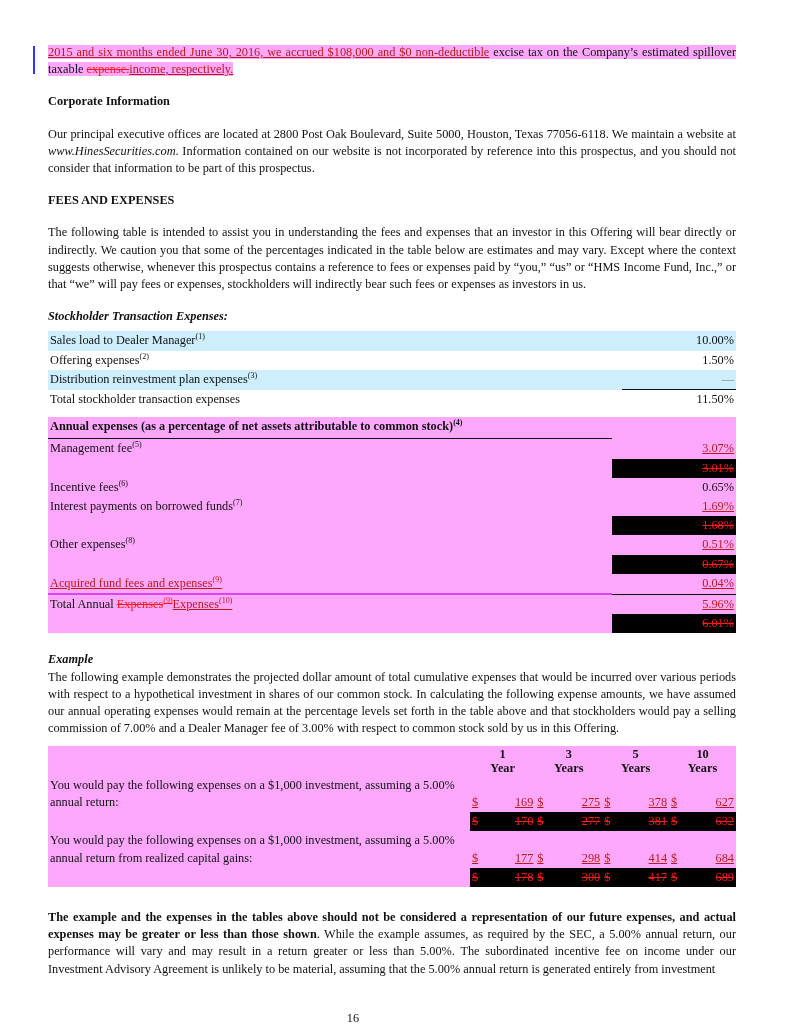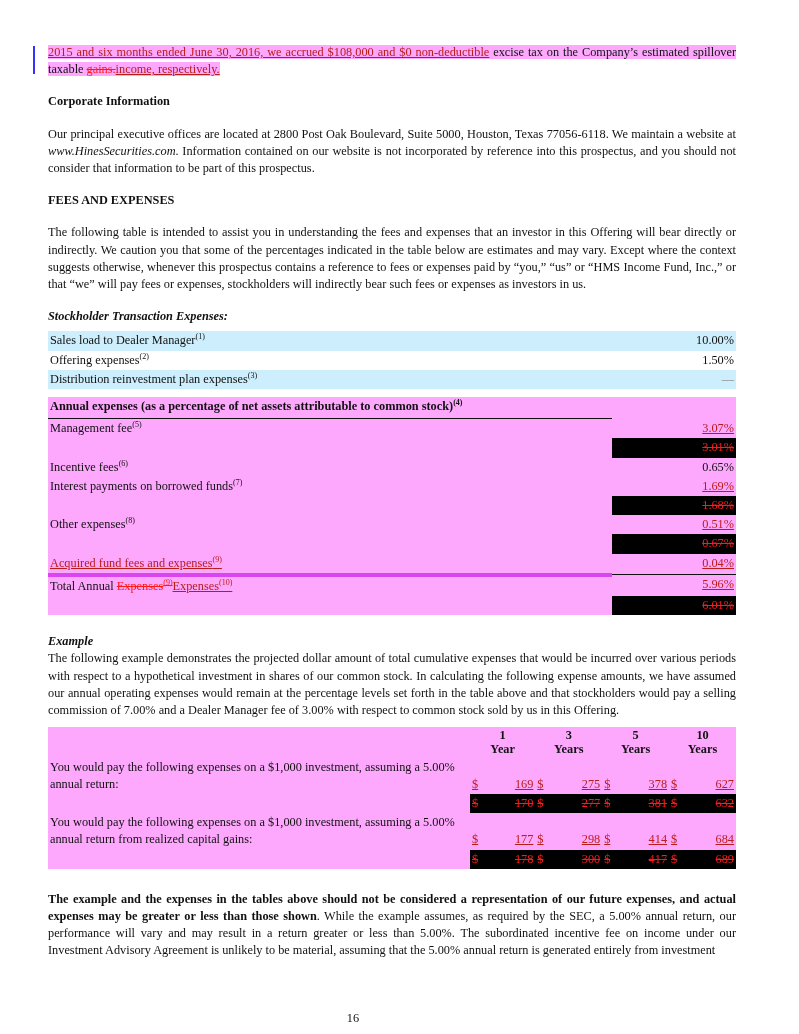--- a/index.html
+++ b/index.html
@@ -20,33 +20,33 @@
   table { border-collapse: collapse; width: 688px; }
   td { padding: 1px 2px; vertical-align: top; font-size: 12.3px; }
   .num { text-align: right; white-space: nowrap; }
   .blue-row td { background: #cdeefc; margin-top: 28px; }
   .white-row td { background: #ffffff; }
   .pink td { background: #fda8fd; }
   .pink td.del-cell { background: #000000; }
   .hdr { font-weight: bold; border-bottom: 1.5px solid #111; }
   .thead-cell { padding-bottom: 3px; }
   .totline { border-top: 1.5px solid #111; }
-  .blueline td { border-top: 4px solid #d946ef; }
+  .blueline td { border-top: 2px solid #d946ef; }
   .yr { text-align: center; font-weight: bold; line-height: 1.15; }
   .dol { text-align: left; }
   .pagenum { position: absolute; left: 0; top: 1010px; width: 706px; text-align: center; font-size: 12.3px; }
 </style>
 </head>
 <body>
 
 <div class="changebar"></div>
 
 <div class="page">
 
-  <p><span class="hl"><span class="ins">2015 and six months ended June 30, 2016, we accrued $108,000 and $0 non-deductible</span><span> excise tax on the Company’s estimated spillover taxable </span><span class="del">gains.</span><span class="ins">income, respectively.</span></span></p>
+  <p><span class="hl"><span class="ins">2015 and six months ended June 30, 2016, we accrued $108,000 and $0 non-deductible</span><span> excise tax on the Company’s estimated spillover taxable </span><span class="del">expense.</span><span class="ins">income, respectively.</span></span></p>
 
   <p class="heading mt18">Corporate Information</p>
   <p class="mt18"><span>Our principal executive offices are located at 2800 Post Oak Boulevard, Suite 5000, Houston, Texas 77056-6118. We maintain a website at </span><i>www.HinesSecurities.com</i><span>. Information contained on our website is not incorporated by reference into this prospectus, and you should not consider that information to be part of this prospectus.</span></p>
 
   <p class="center mt18">FEES AND EXPENSES</p>
   <p class="mt18">The following table is intended to assist you in understanding the fees and expenses that an investor in this Offering will bear directly or indirectly. We caution you that some of the percentages indicated in the table below are estimates and may vary. Except where the context suggests otherwise, whenever this prospectus contains a reference to fees or expenses paid by “you,” “us” or “HMS Income Fund, Inc.,” or that “we” will pay fees or expenses, stockholders will indirectly bear such fees or expenses as investors in us.</p>
   <p class="ital-b mt18">Stockholder Transaction Expenses:</p>
 
   <table style="margin-top:6px">
     <tbody>
@@ -54,20 +54,24 @@
       <td><span>Sales load to Dealer Manager</span><sup>(1)</sup></td>
       <td class="num">10.00%</td>
     </tr>
     <tr class="white-row">
       <td><span>Offering expenses</span><sup>(2)</sup></td>
       <td class="num">1.50%</td>
     </tr>
     <tr class="blue-row">
       <td><span>Distribution reinvestment plan expenses</span><sup>(3)</sup></td>
       <td class="num" style="color:#888">—</td>
+    </tr>
+    <tr class="white-row">
+      <td>Total stockholder transaction expenses</td>
+      <td class="num totline">11.50%</td>
     </tr>
   </tbody>
     </table>
 
   <table style="margin-top:8px">
     <tbody>
         <tr class="pink">
       <td class="hdr thead-cell" style="width:560px"><span>Annual expenses (as a percentage of net assets attributable to common stock)</span><sup>(4)</sup></td>
       <td></td>
     </tr>

